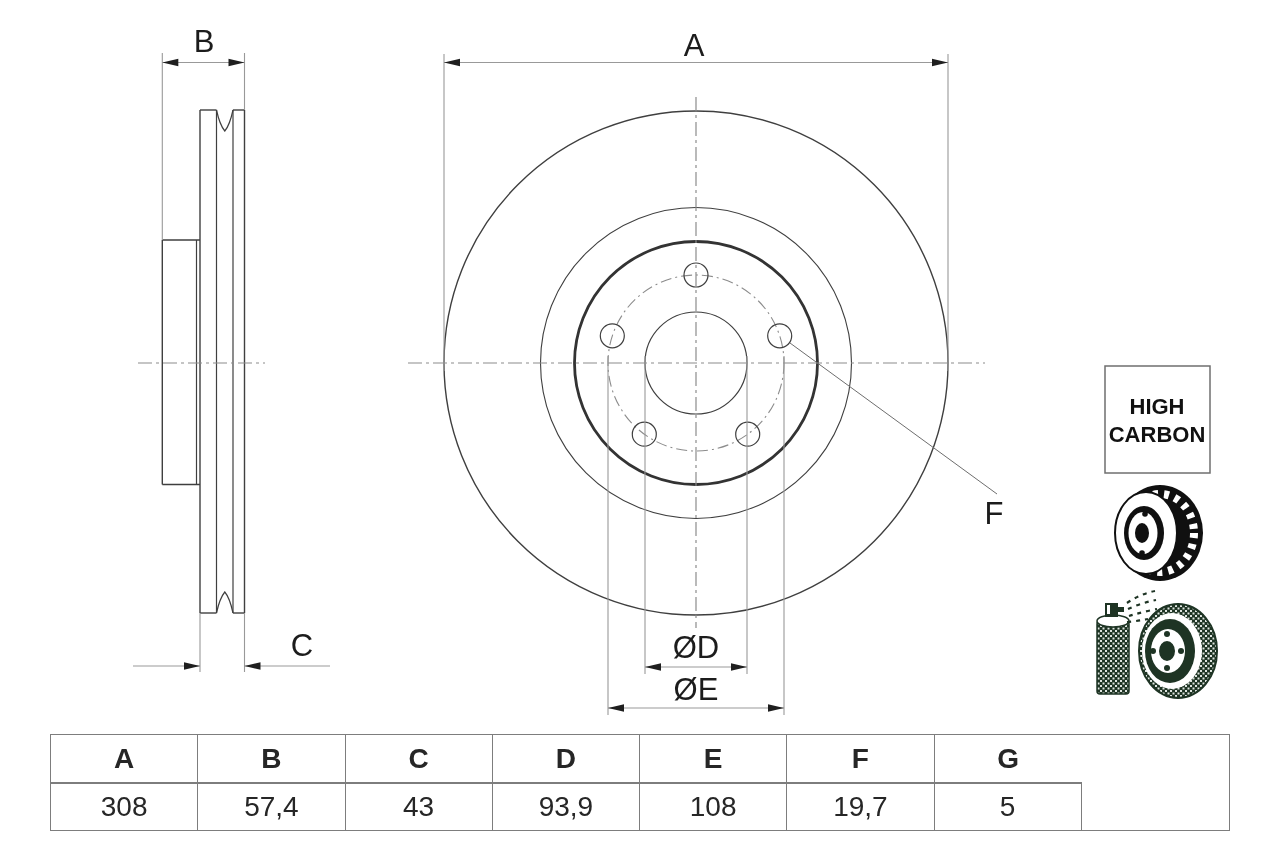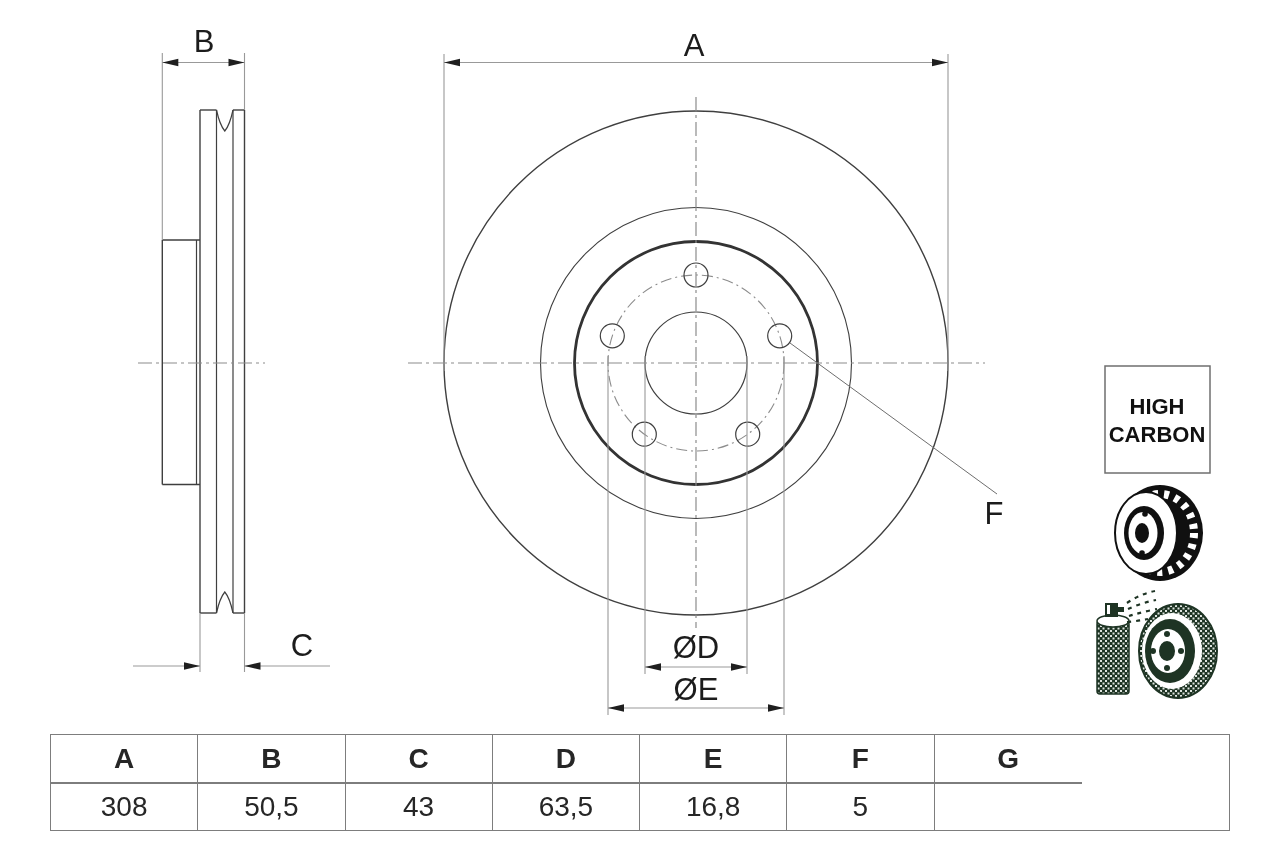--- a/index.html
+++ b/index.html
@@ -182,22 +182,23 @@
       <div class="cell">A</div>
       <div class="cell">B</div>
       <div class="cell">C</div>
       <div class="cell">D</div>
       <div class="cell">E</div>
       <div class="cell">F</div>
       <div class="cell">G</div>
     </div>
     <div class="spec-row vals">
       <div class="cell">308</div>
-      <div class="cell">50,5</div>
+      <div class="cell">57,4</div>
       <div class="cell">43</div>
-      <div class="cell">63,5</div>
-      <div class="cell">16,8</div>
+      <div class="cell">93,9</div>
+      <div class="cell">108</div>
+      <div class="cell">19,7</div>
       <div class="cell">5</div>
       <div class="cell"></div>
     </div>
   </div>
 
 </div>
 
 </body></html>

